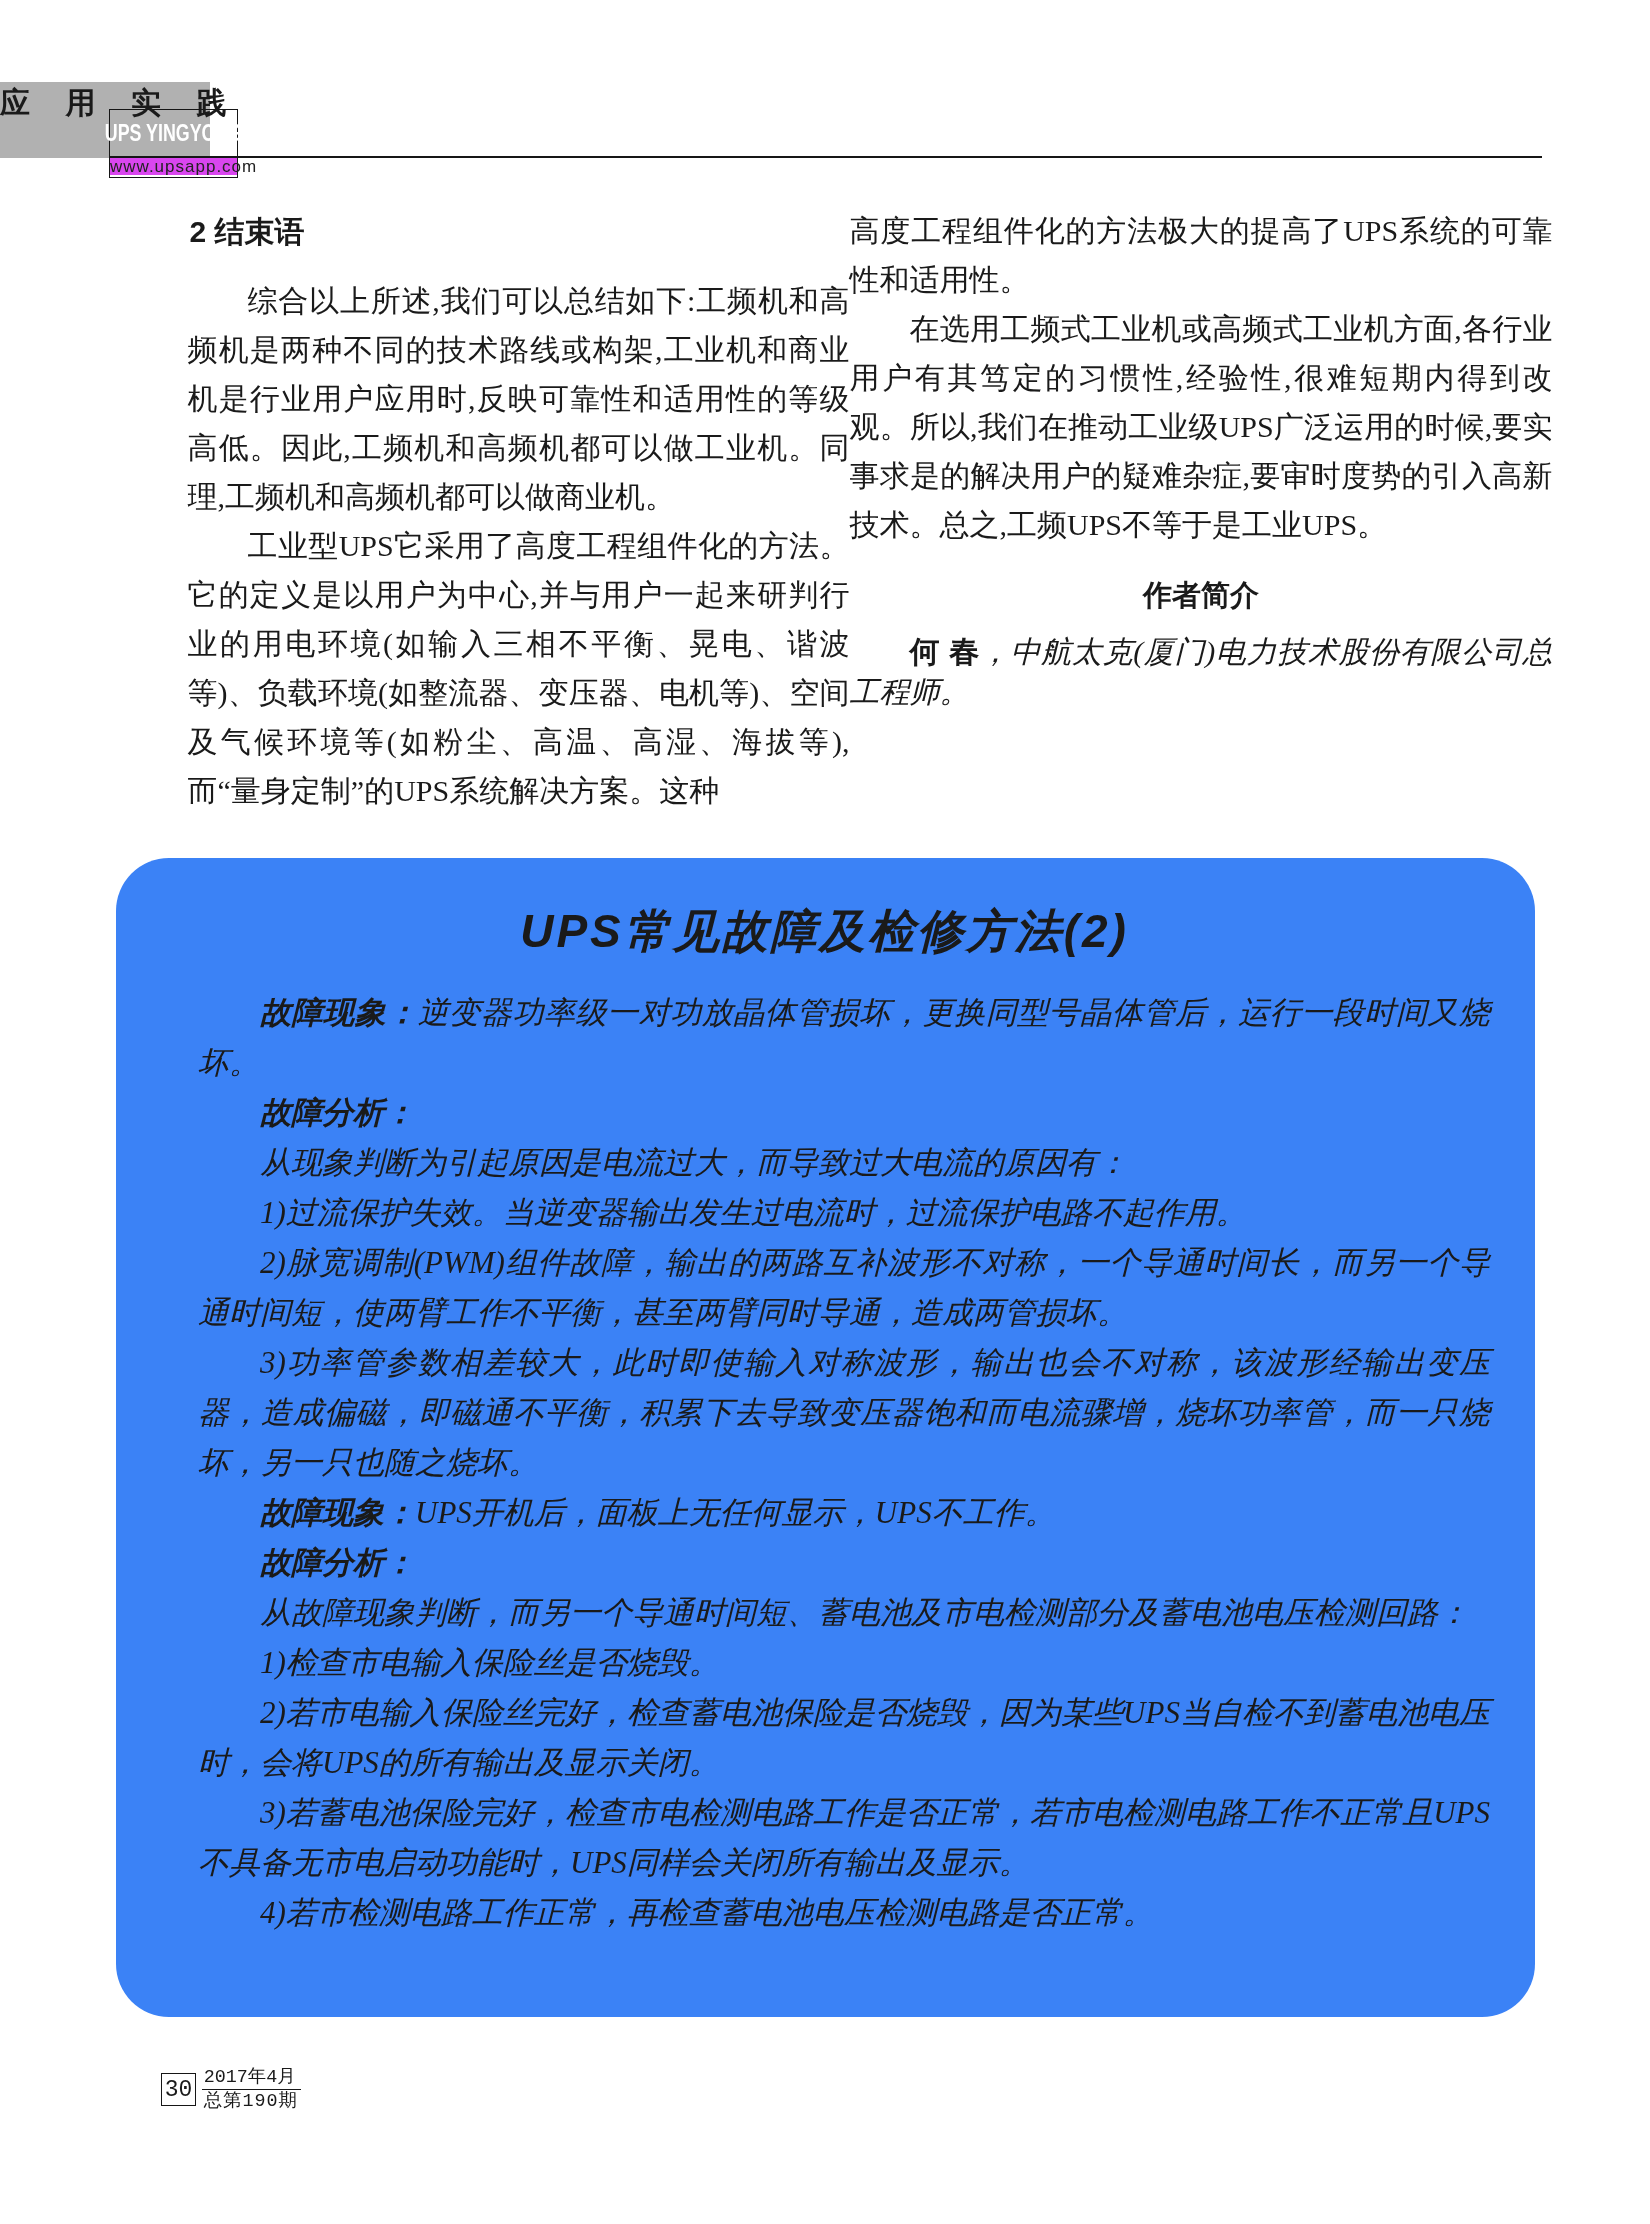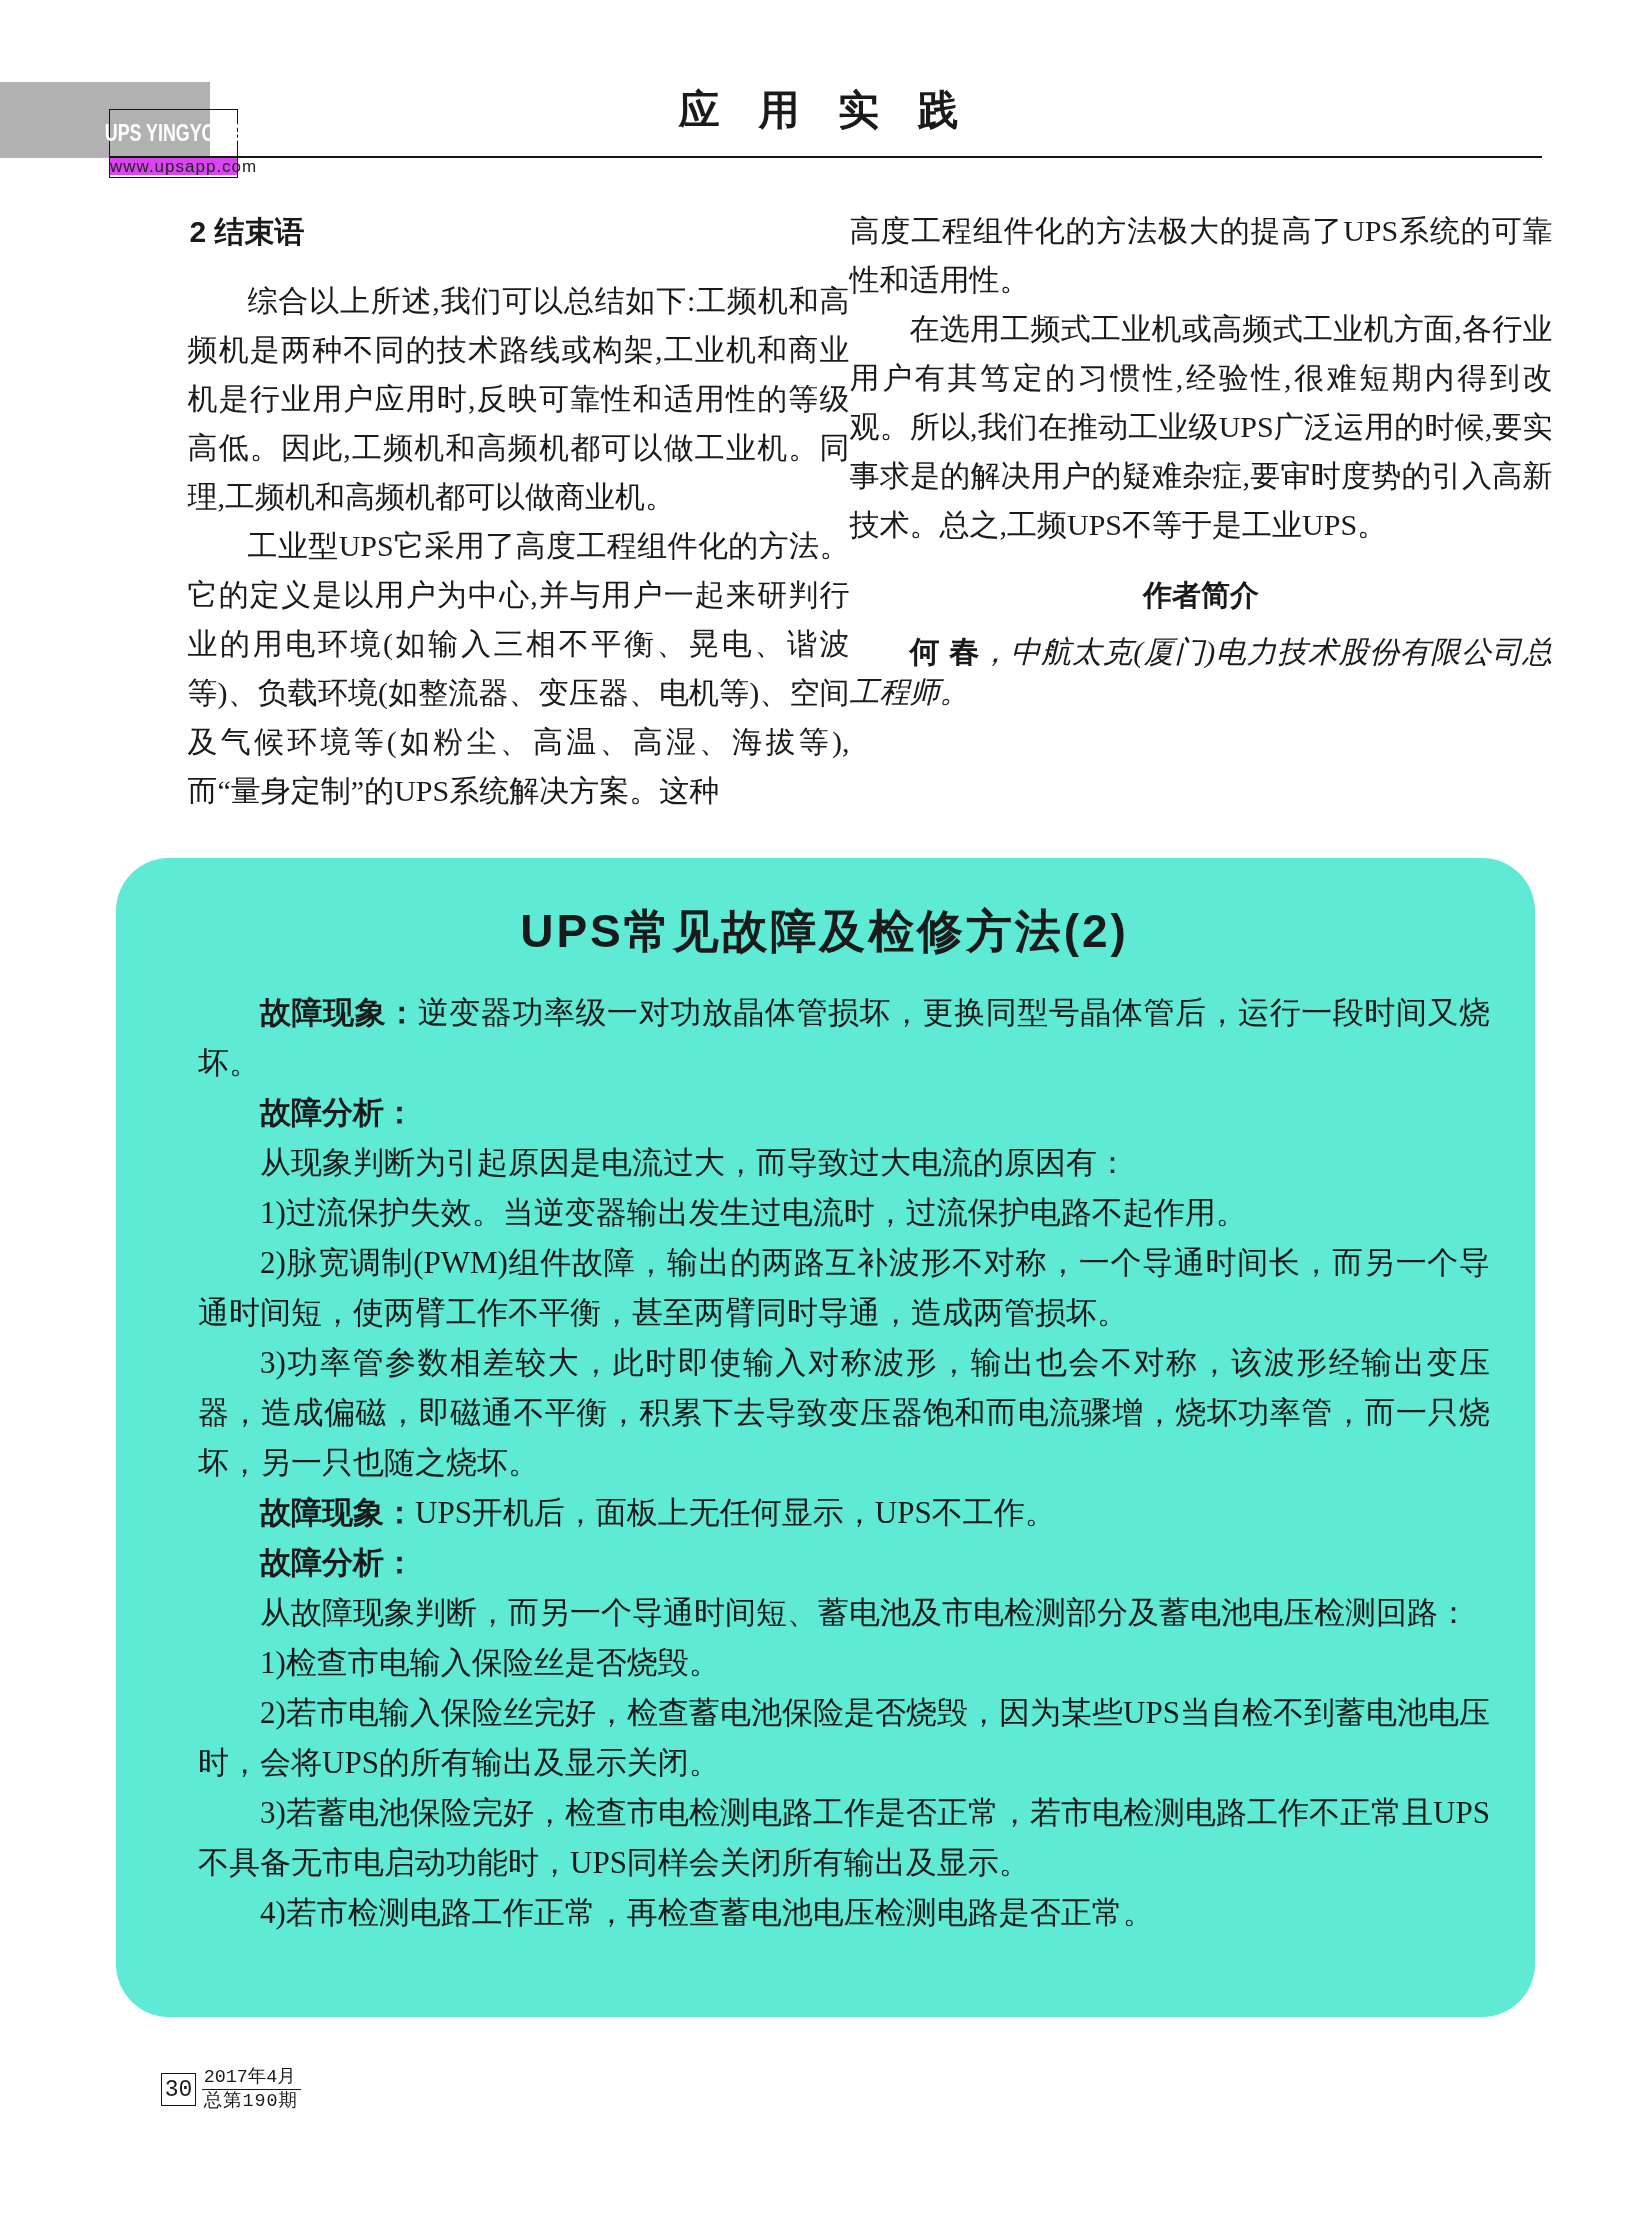--- a/index.html
+++ b/index.html
@@ -35,23 +35,23 @@
   }
   .logo-bottom {
     margin-top:1.9px; height:17.5px; line-height:17.5px; text-align:right;
     background:#d946ef; color:#222222;
     font-family:"Liberation Sans","DejaVu Sans",sans-serif;
     font-size:17px; letter-spacing:1px;
     position:relative; z-index:2;
   }
   .page-title {
     position:absolute; left:0; top:83px; width:100%;
-    text-align:center;
+    text-align:left;
     font-family:"Liberation Sans","DejaVu Sans",sans-serif;
-    font-weight:bold; font-size:41px; letter-spacing:13.6px;
+    font-weight:bold; font-size:30px; letter-spacing:13.6px;
   }
   
   .columns {
     position:absolute; left:109px; top:206px; width:1434px;
     display:flex; justify-content:center;margin-left:44px;
   }
   .col-left  { width:662px; }
   .col-right { width:703px; }
   .section-heading {
     font-family:"Liberation Sans","DejaVu Sans",sans-serif;
@@ -71,22 +71,23 @@
   }
   .author-p { font-style:italic; line-height:40px; }
   .author-name {
     font-family:"Liberation Sans","DejaVu Sans",sans-serif;
     font-weight:bold; font-style:normal;
   }
   
   .fault-box {
     position:absolute; left:116px; top:858px;
     width:1419px; height:1159px; box-sizing:border-box;
-    background:#5eead4; border-radius:53px;
+    background:#3b82f6; border-radius:53px;
     padding:39px 45px 0 82px;
+    font-style:italic;
   }
   .fault-title {
     text-align:center;
     font-family:"Liberation Sans","DejaVu Sans",sans-serif;
     font-weight:900; font-size:46px; letter-spacing:2.9px;
     margin:3.9px 39px 25px 0;
   }
   .fault-p {
     margin:0; font-size:31px; line-height:50px;
     text-align:justify; text-indent:2em;

